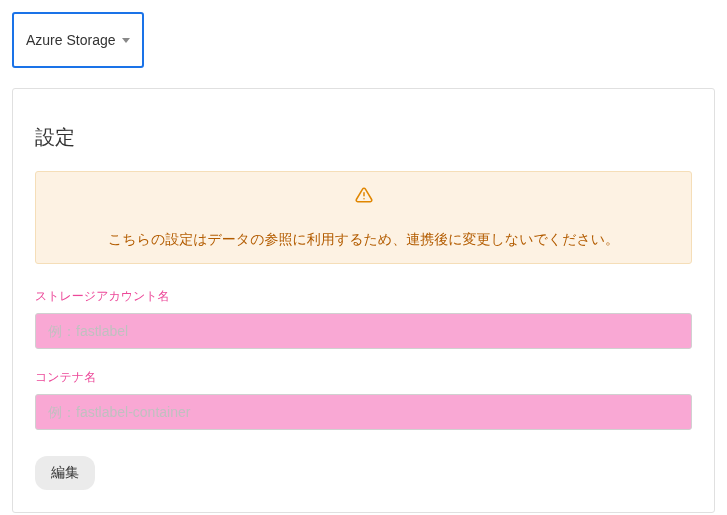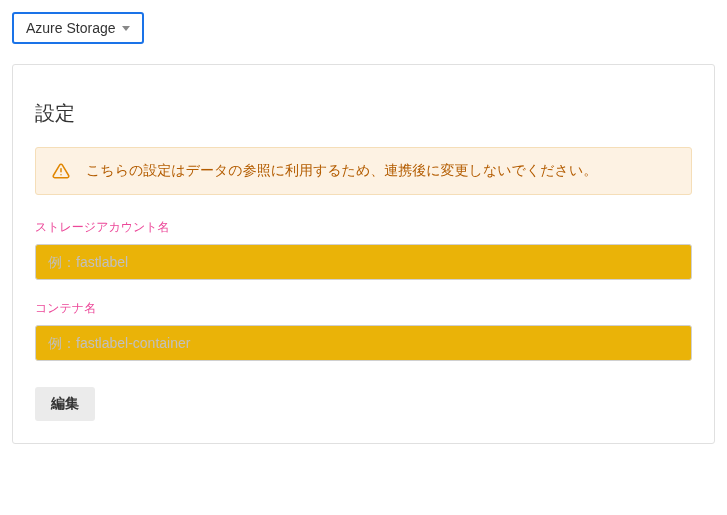--- a/index.html
+++ b/index.html
@@ -12,21 +12,21 @@
       background: #fff;
       padding: 12px;
       font-size: 14px;
       color: #333;
       width: 727px;
     }
     .dropdown-button {
       display: inline-flex;
       align-items: center;
       gap: 6px;
-      padding: 6px 12px;
+      padding: 18px 12px;
       border: 2px solid #1a73e8;
       border-radius: 3px;
       background: #fff;
       color: #333;
       font-size: 14px;
       cursor: pointer;
       font-family: inherit;
     }
     .dropdown-button .caret {
       display: inline-block;
@@ -45,26 +45,27 @@
     }
     .card-title {
       font-size: 20px;
       font-weight: 400;
       color: #333;
       margin-bottom: 20px;
     }
     .alert {
       display: flex;
       align-items: center;
-      gap: 16px;
+      gap: 27px;
       background: #fdf2e3;
       border: 1px solid #f5deb8;
       border-radius: 3px;
       padding: 14px 16px;
       margin-bottom: 24px;
+      flex-direction: column;
     }
     .alert-icon {
       flex-shrink: 0;
       width: 18px;
       height: 18px;
     }
     .alert-text {
       color: #b35c00;
       font-size: 14px;
     }
@@ -78,37 +79,36 @@
       margin-bottom: 8px;
     }
     .form-input {
       width: 100%;
       padding: 9px 12px;
       border: 1px solid #d0d0d0;
       border-radius: 3px;
       font-size: 14px;
       color: #333;
       font-family: inherit;
-      background: #eab308;
+      background: #f9a8d4;
     }
     .form-input::placeholder {
       color: #c0c0c0;
     }
     .edit-button {
       display: inline-block;
       padding: 8px 16px;
       background: #ebebeb;
       border: none;
-      border-radius: 3px;
+      border-radius: 12px;
       font-size: 14px;
       color: #333;
       cursor: pointer;
       font-family: inherit;
       margin-top: 6px;
-      font-weight: bold;
     }
   </style>
 </head>
 <body>
 
 
 
 <button class="dropdown-button">
   <span>Azure Storage</span>
   <span class="caret"></span>

